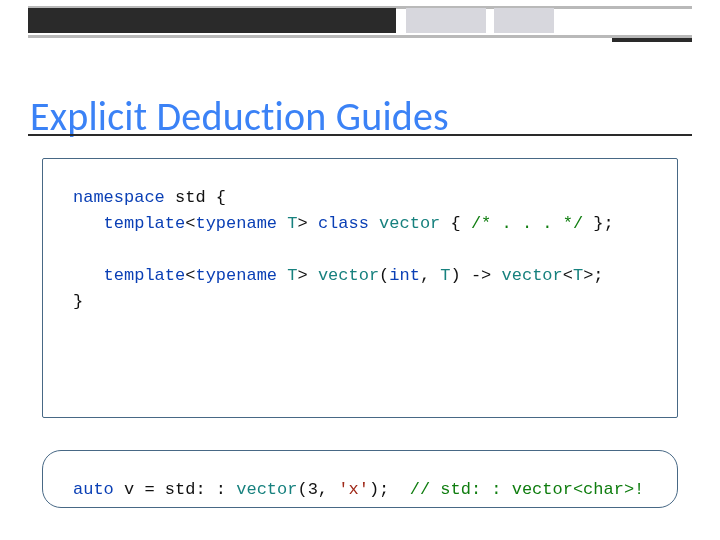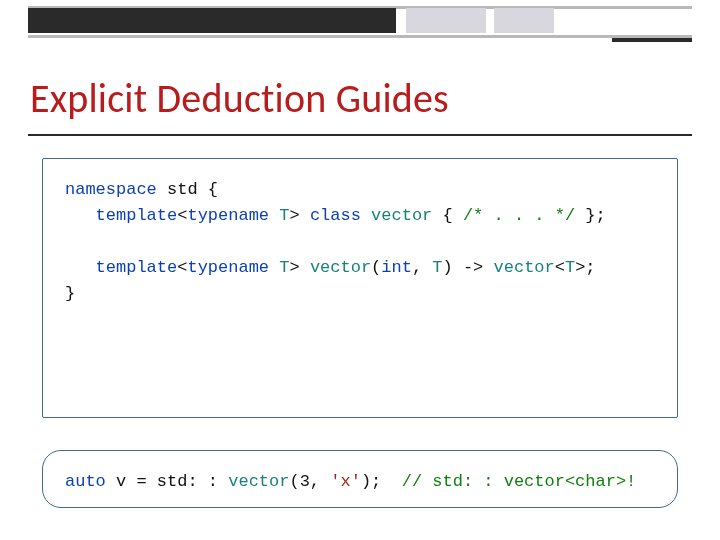--- a/index.html
+++ b/index.html
@@ -60,42 +60,42 @@
   .title-rule {
     position: absolute;
     left: 28px; right: 28px;
     top: 134px;
     height: 2px;
     background: #2a2a2a;
   }
   .title {
     position: absolute;
     left: 30px;
-    top: 74px;
+    top: 92px;
     font-size: 40px;
     font-weight: 300;
-    color: #b91c1c;
+    color: #3b82f6;
     letter-spacing: 0.2px;
   }
 
   .codebox {
     position: absolute;
     left: 42px;
     right: 42px;
     border: 1px solid #476885;
     border-radius: 2px;
     background: #fff;
     padding: 10px 14px 14px 14px;
     box-sizing: border-box;
   }
   .codebox.top   { top: 158px; height: 260px; }
   .codebox.bot   { top: 450px; height: 58px; border-radius: 19px; }
 
   pre {
-    margin: 8px;
+    margin: 16px;
     font-family: Consolas, "Courier New", monospace;
     font-size: 17px;
     line-height: 26px;
     white-space: pre;
     color: #111;
   }
   .kw  { color: #0a3fb5; }   
   .typ { color: #17817e; }   
   .cm  { color: #0f7d0f; }   
   .str { color: #a02a1a; }   

